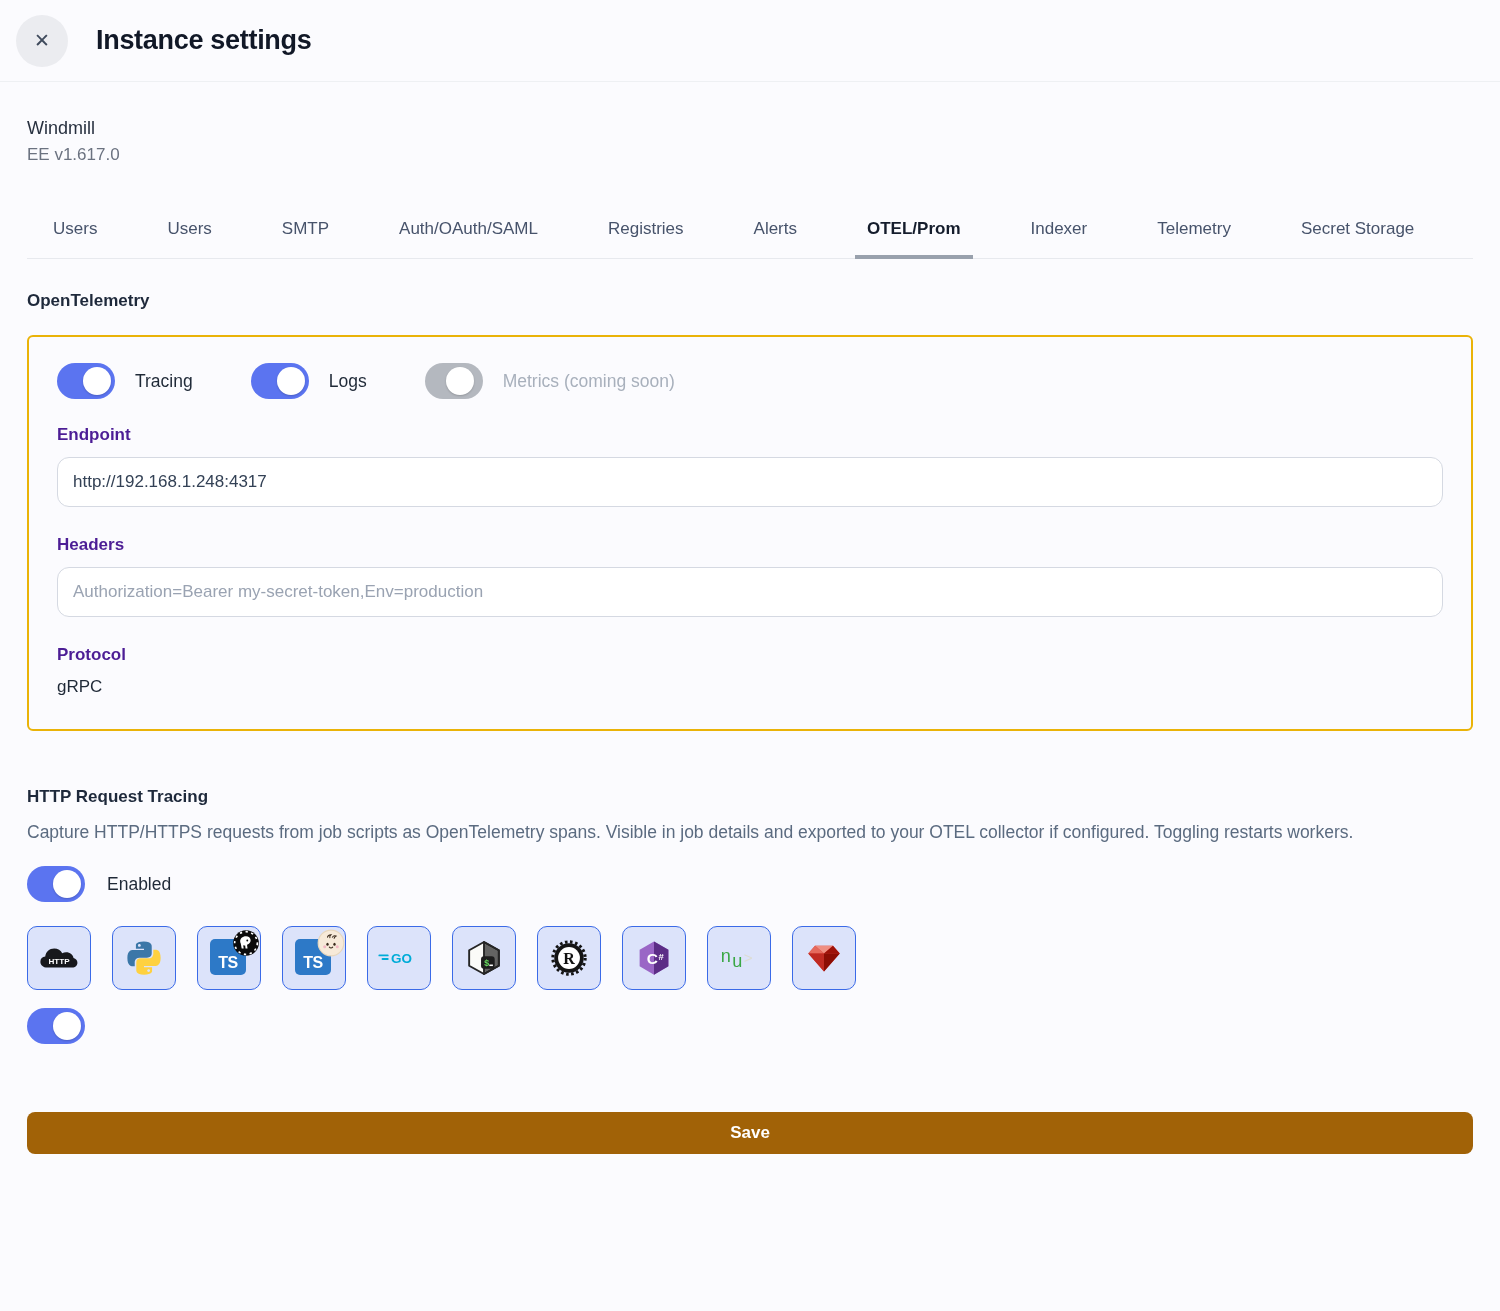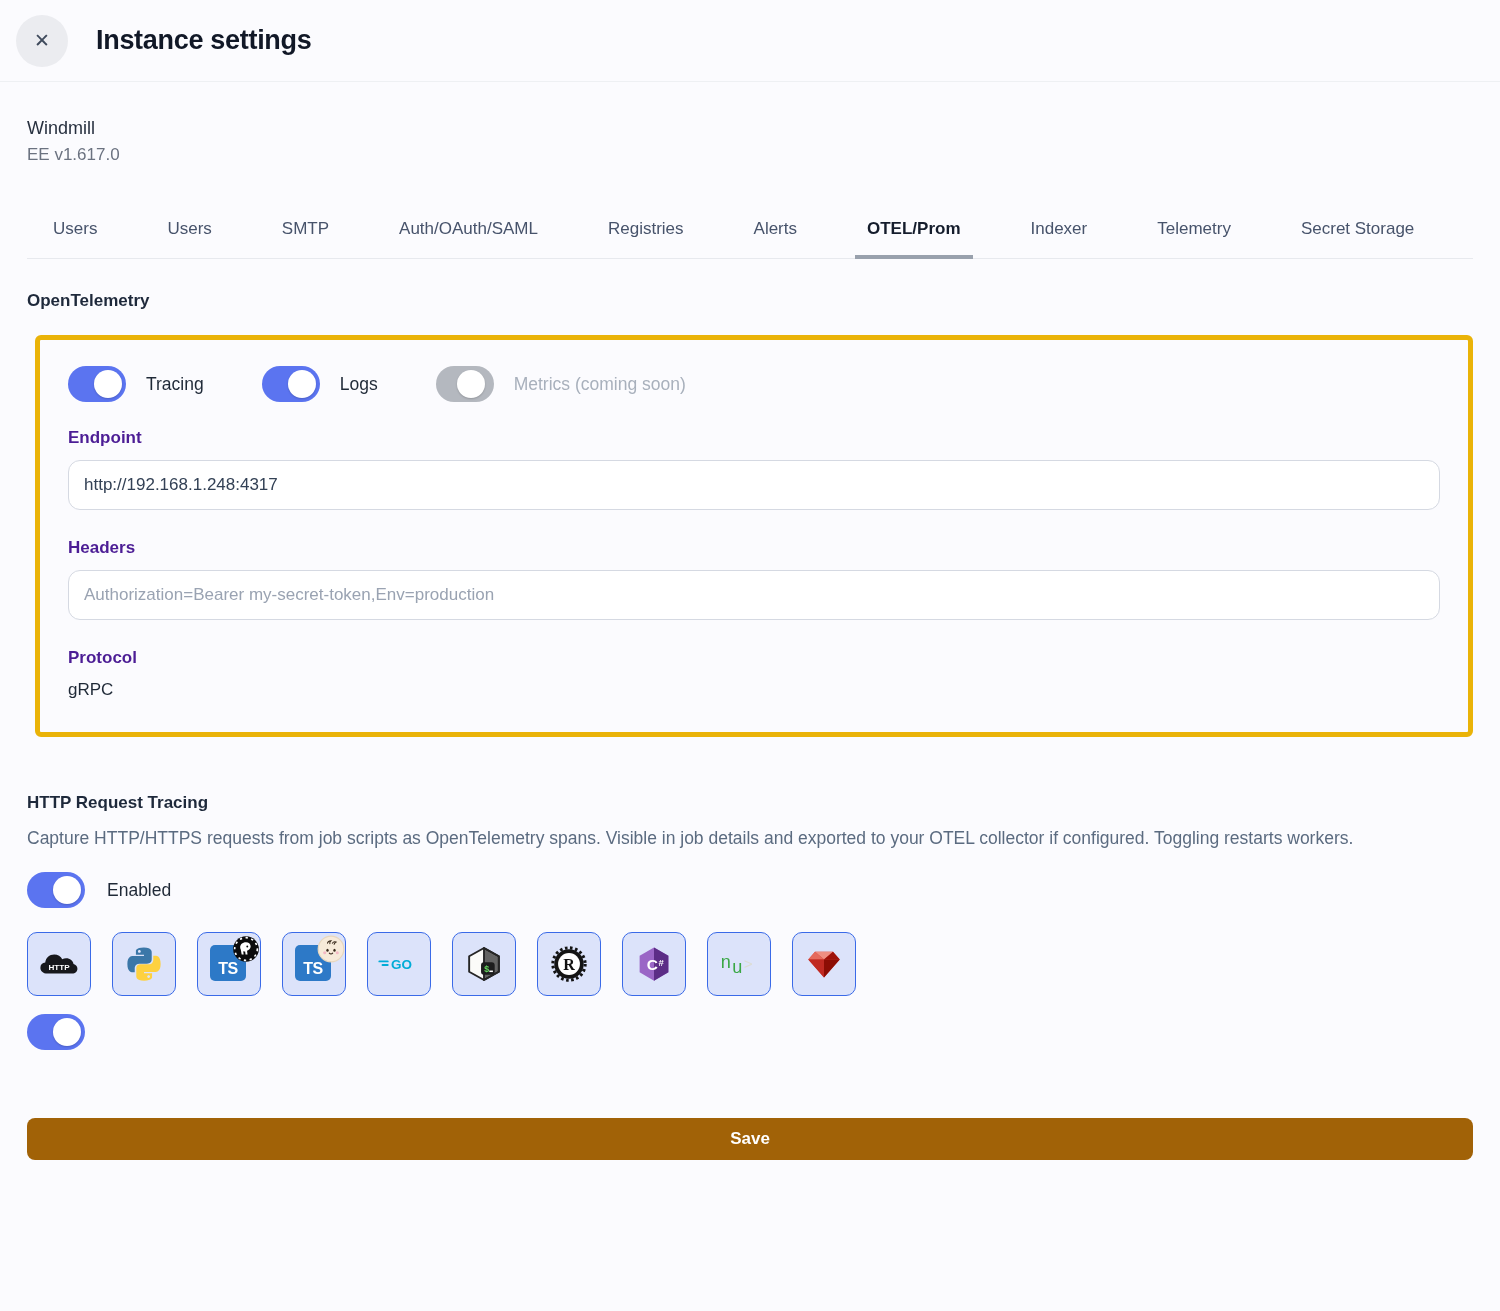--- a/index.html
+++ b/index.html
@@ -40,23 +40,22 @@
     font-size:17px; color:#47536b; padding:10px 12px 16px;
     border-bottom:4px solid transparent; margin-bottom:-1px; white-space:nowrap;
   }
   .tab.active { color:#141c2c; font-weight:700; border-bottom-color:#99a1ad; }
 
   
   .section-title { margin-top:32px; font-size:17px; font-weight:700; color:#1e293b; }
 
   
   .otel-box {
-    margin-top:24px; border:5px solid #eab308; border-radius:6px;
+    margin-top:24px; border:2px solid #eab308; border-radius:6px;
     padding:26px 28px 32px;
-    margin-left:8px;
   }
   .toggle-row { display:flex; align-items:center; gap:58px; }
   .toggle-group { display:flex; align-items:center; gap:20px; }
   .toggle {
     position:relative; width:58px; height:36px; border-radius:999px;
     background:#5b74f0; flex:none;
   }
   .toggle::after {
     content:""; position:absolute; top:4px; right:4px; width:28px; height:28px;
     border-radius:50%; background:#fff; box-shadow:0 1px 2px rgba(0,0,0,.18);

